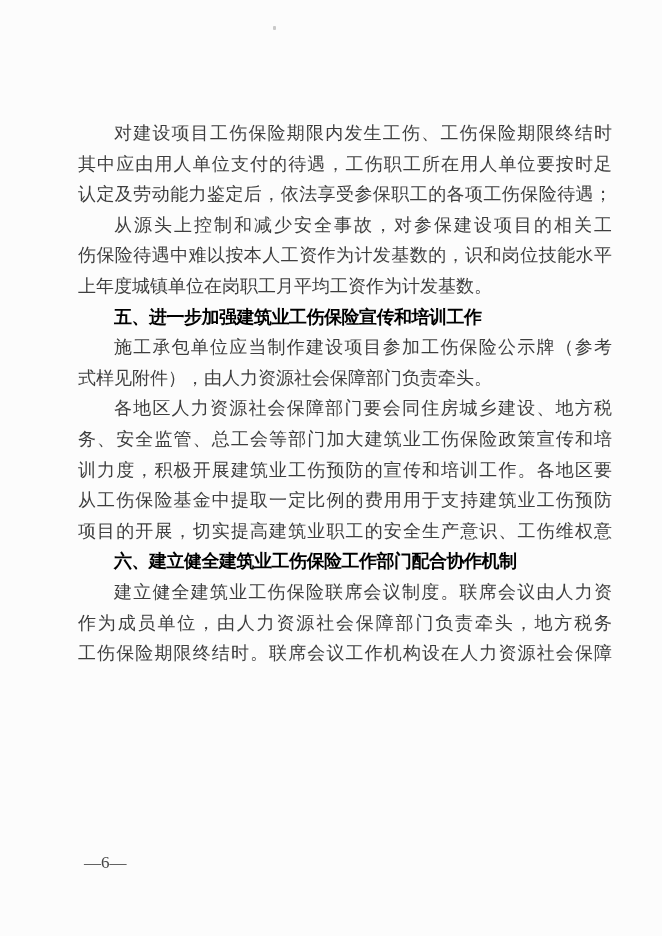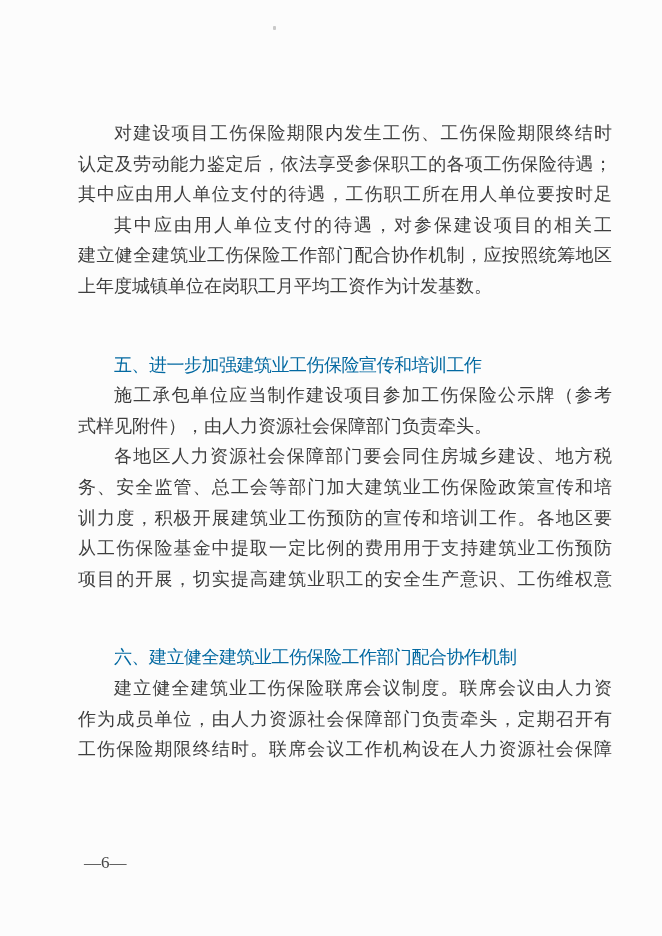--- a/index.html
+++ b/index.html
@@ -38,24 +38,23 @@
   .line.justify {
     text-align: justify;
     text-align-last: justify;
     text-justify: inter-character;
   }
   .line.indent {
     text-indent: 36px;
   }
   .line.heading {
     font-family: "Liberation Sans", "DejaVu Sans", sans-serif;
-    font-weight: 400;
-    color: #0369a1;
+    font-weight: 700;
+    color: #000000;
     letter-spacing: -0.5px;
-    margin-top: 48px;
   }
   .page-number {
     position: absolute;
     left: 84px;
     top: 851px;
     font-size: 17px;
     line-height: 24px;
     color: #474747;
     font-family: "Liberation Serif", "DejaVu Serif", serif;
   }
@@ -69,32 +68,32 @@
     border-radius: 1px;
   }
 </style>
 </head>
 <body>
 
 <div class="page">
   <div class="scan-speck"></div>
   <div class="text-block" id="text-block">
       <div class="line justify indent">对建设项目工伤保险期限内发生工伤、工伤保险期限终结时</div>
+      <div class="line justify">其中应由用人单位支付的待遇，工伤职工所在用人单位要按时足</div>
       <div class="line justify">认定及劳动能力鉴定后，依法享受参保职工的各项工伤保险待遇；</div>
-      <div class="line justify">其中应由用人单位支付的待遇，工伤职工所在用人单位要按时足</div>
-      <div class="line justify indent">其中应由用人单位支付的待遇，对参保建设项目的相关工</div>
-      <div class="line justify">建立健全建筑业工伤保险工作部门配合协作机制，应按照统筹地区</div>
+      <div class="line justify indent">从源头上控制和减少安全事故，对参保建设项目的相关工</div>
+      <div class="line justify">伤保险待遇中难以按本人工资作为计发基数的，识和岗位技能水平</div>
       <div class="line">上年度城镇单位在岗职工月平均工资作为计发基数。</div>
       <div class="line indent heading">五、进一步加强建筑业工伤保险宣传和培训工作</div>
       <div class="line justify indent">施工承包单位应当制作建设项目参加工伤保险公示牌（参考</div>
       <div class="line">式样见附件），由人力资源社会保障部门负责牵头。</div>
       <div class="line justify indent">各地区人力资源社会保障部门要会同住房城乡建设、地方税</div>
       <div class="line justify">务、安全监管、总工会等部门加大建筑业工伤保险政策宣传和培</div>
       <div class="line justify">训力度，积极开展建筑业工伤预防的宣传和培训工作。各地区要</div>
       <div class="line justify">从工伤保险基金中提取一定比例的费用用于支持建筑业工伤预防</div>
       <div class="line justify">项目的开展，切实提高建筑业职工的安全生产意识、工伤维权意</div>
       <div class="line indent heading">六、建立健全建筑业工伤保险工作部门配合协作机制</div>
       <div class="line justify indent">建立健全建筑业工伤保险联席会议制度。联席会议由人力资</div>
-      <div class="line justify">作为成员单位，由人力资源社会保障部门负责牵头，定期召开有</div>
+      <div class="line justify">作为成员单位，由人力资源社会保障部门负责牵头，地方税务</div>
       <div class="line justify">工伤保险期限终结时。联席会议工作机构设在人力资源社会保障</div>
     </div>
   <div class="page-number">—6—</div>
 </div>
 
 </body></html>

